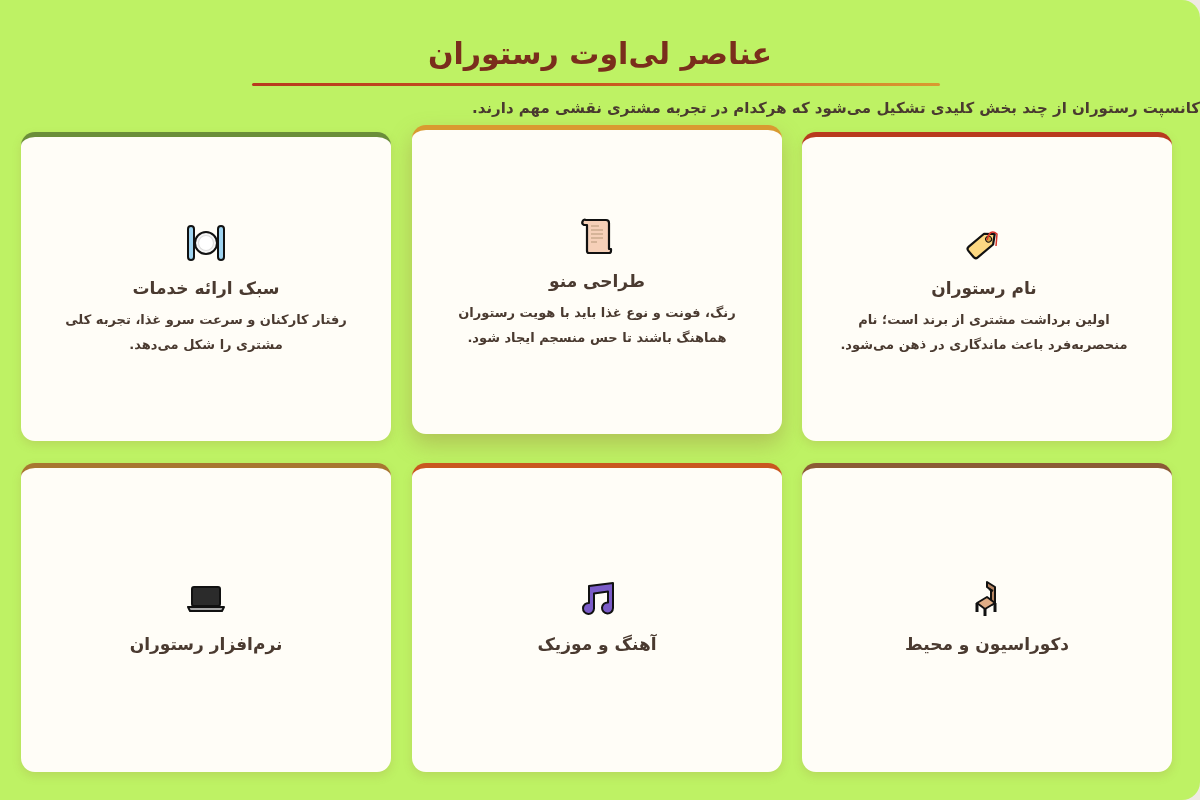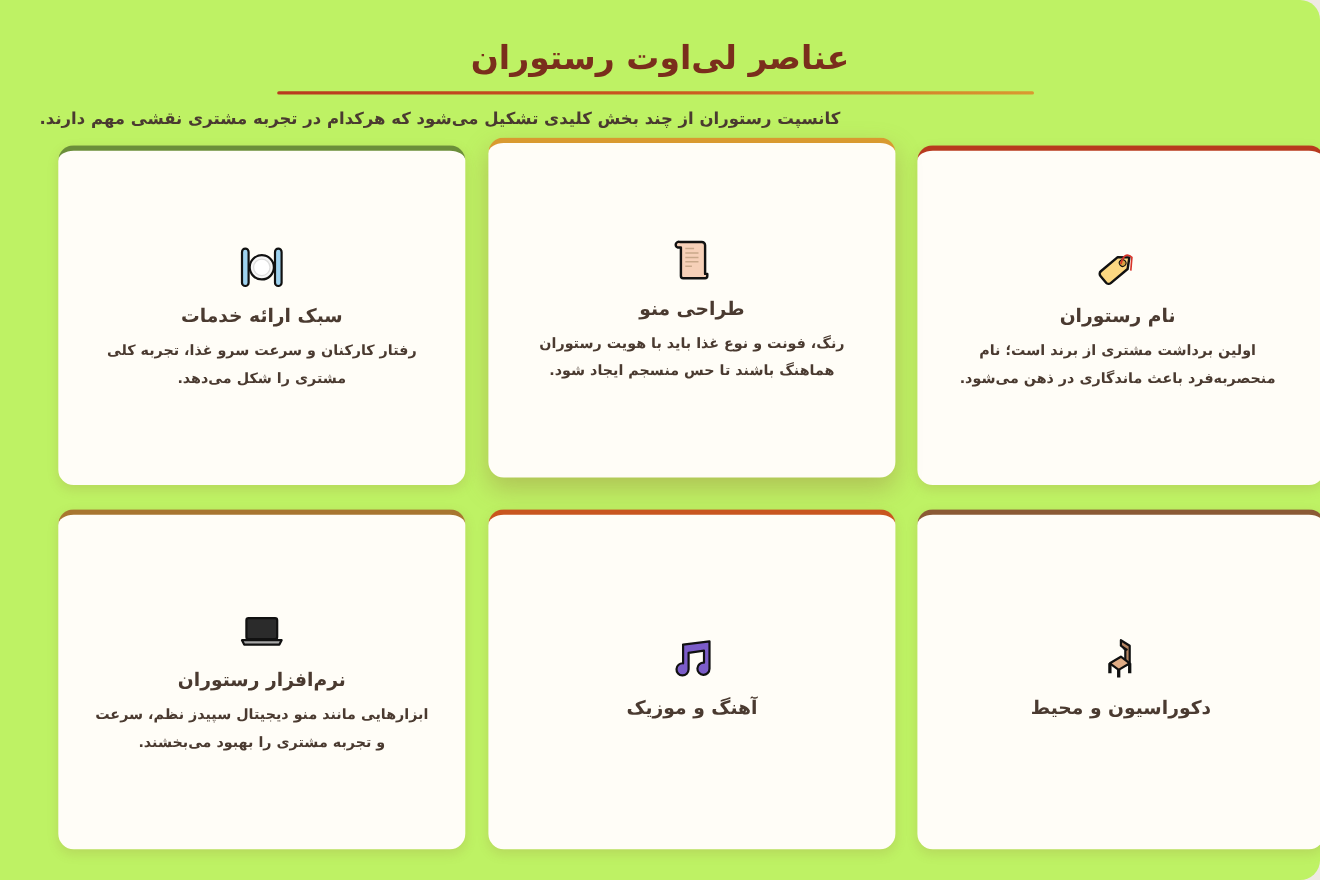--- a/index.html
+++ b/index.html
@@ -16,31 +16,31 @@
       text-align: center; font-size: 30px; font-weight: bold; color: #7a2e1c;
       line-height: 44px;
     }
     .underline {
       position: absolute; top: 83px; left: 252px; width: 688px; height: 3px;
       border-radius: 2px;
       background: linear-gradient(to right, #b83a1e, #c9561f 50%, #d99a30);
     }
     .subtitle {
       position: absolute; top: 97px; left: 0; width: 1200px;
-      text-align: left; font-size: 15px; font-weight: bold; color: #4a3a30;
+      text-align: right; font-size: 15px; font-weight: bold; color: #4a3a30;
       line-height: 22px;
       padding-left: 36px;
     }
     .card {
       position: absolute; width: 370px; height: 309px;
       background: #fffdf7; border-radius: 14px;
       border-top: 5px solid #b83a1e;
       box-shadow: 0 4px 10px rgba(150,110,60,0.18);
       display: flex; flex-direction: column; align-items: center; justify-content: center;
-      text-align: center; padding: 0 30px; margin-left: 32px;
+      text-align: center; padding: 0 30px;
     }
     .card.lift { box-shadow: 0 10px 22px rgba(150,110,60,0.35); }
     .icon { width: 44px; height: 44px; margin-bottom: 10px; display: flex; align-items: center; justify-content: center; }
     .card-title { font-size: 17px; font-weight: bold; color: #4a3a30; line-height: 26px; margin-bottom: 6px; }
     .card-desc { font-size: 13px; font-weight: bold; color: #4a3a30; line-height: 25px; }
   </style>
 </head>
 <body>
 
 <div class="page">
@@ -114,15 +114,14 @@
   </div>
 
   <div class="card" style="left:21px; top:463px; border-top-color:#a87630;">
     <div class="icon">
       <svg width="42" height="42" viewBox="0 0 42 42">
         <rect x="7" y="9" width="28" height="19" rx="2" fill="#2b2b2b" stroke="#111" stroke-width="2"></rect>
         <path d="M3 29 h36 l-2 4 h-32z" fill="#a8a8a8" stroke="#111" stroke-width="2" stroke-linejoin="round"></path>
       </svg>
     </div>
     <div class="card-title">نرم‌افزار رستوران</div>
-    <div class="card-desc">ابزارهایی مانند منو دیجیتال سپیدز نظم، سرعت و تجربه مشتری را بهبود می‌بخشند.</div>
   </div>
 </div>
 
 </body></html>

